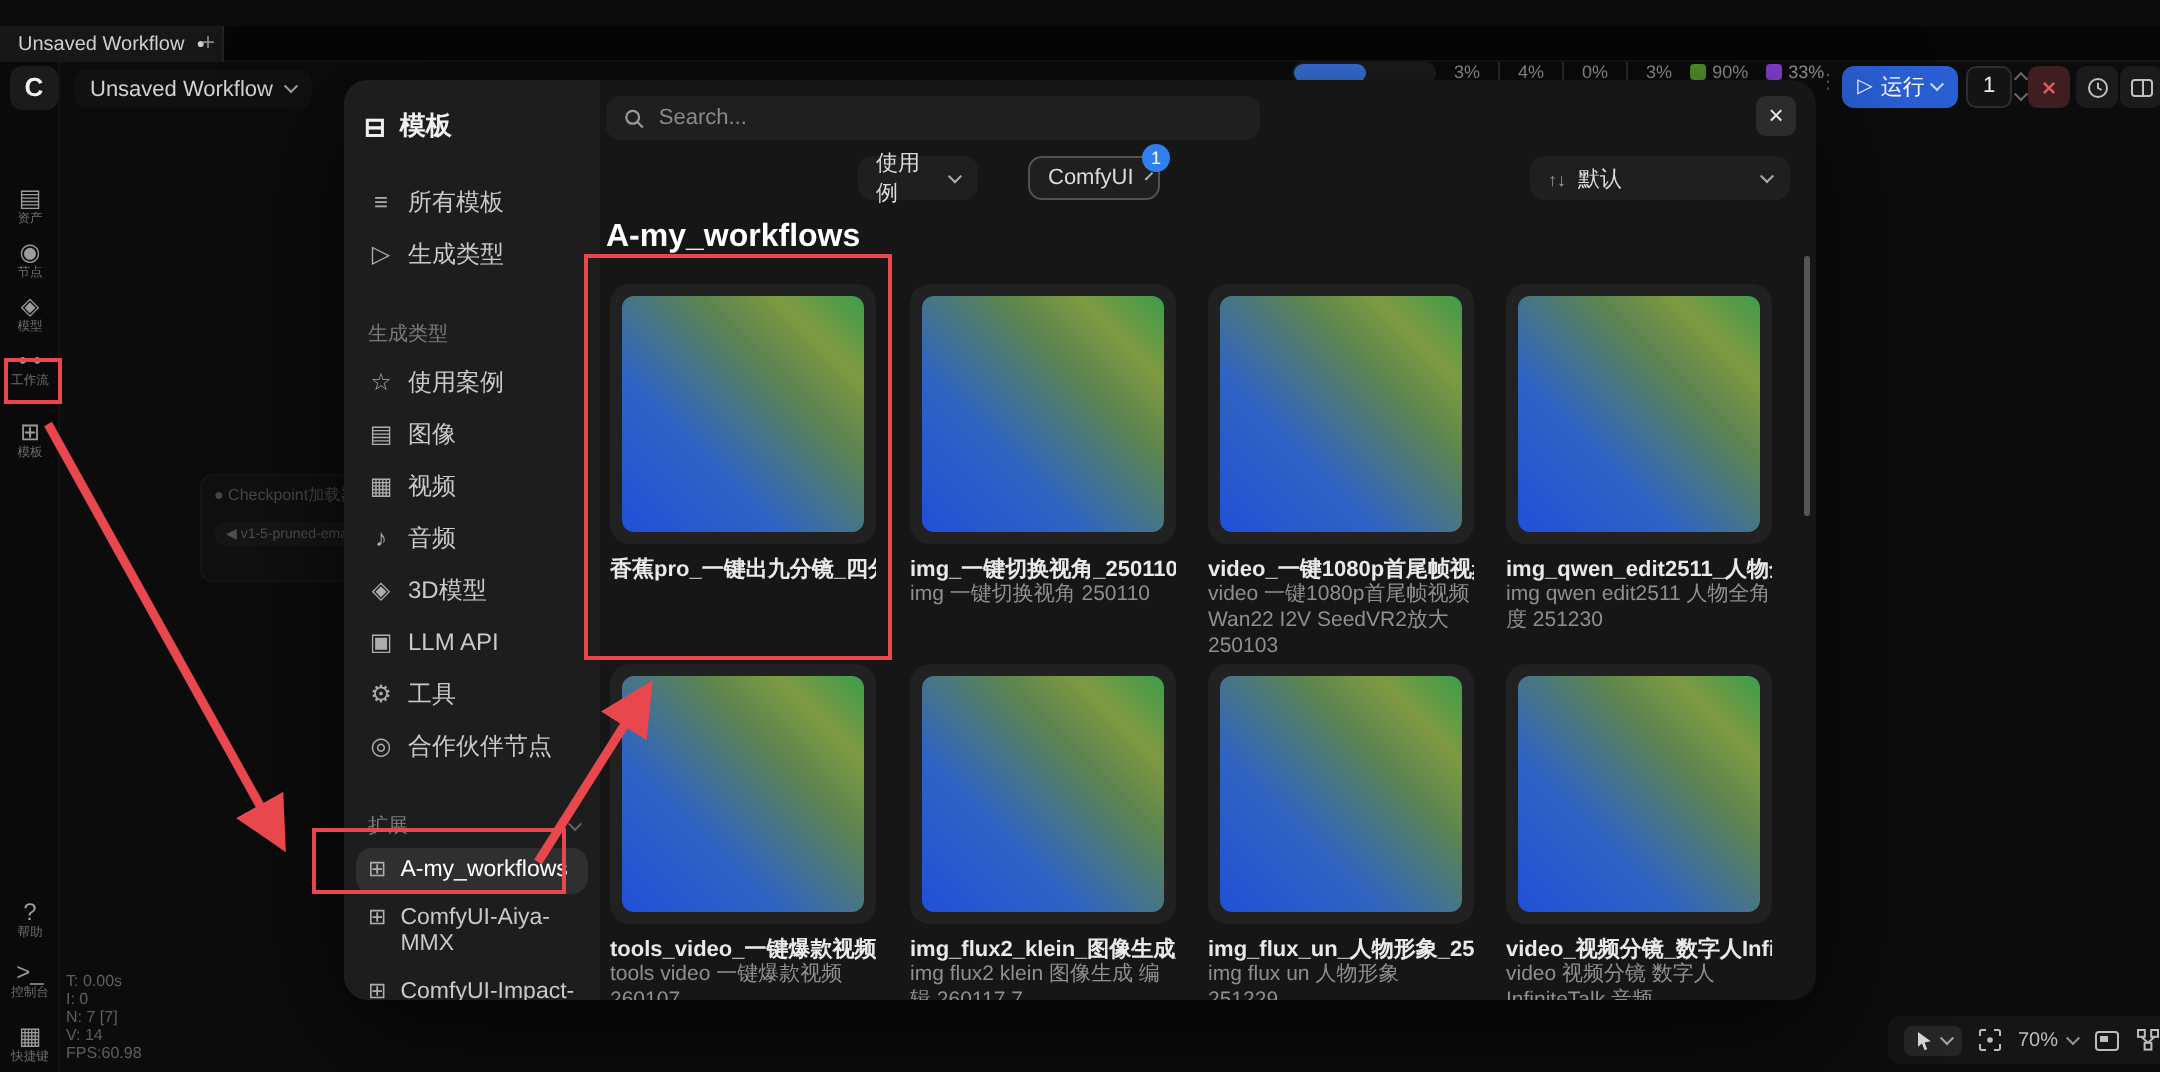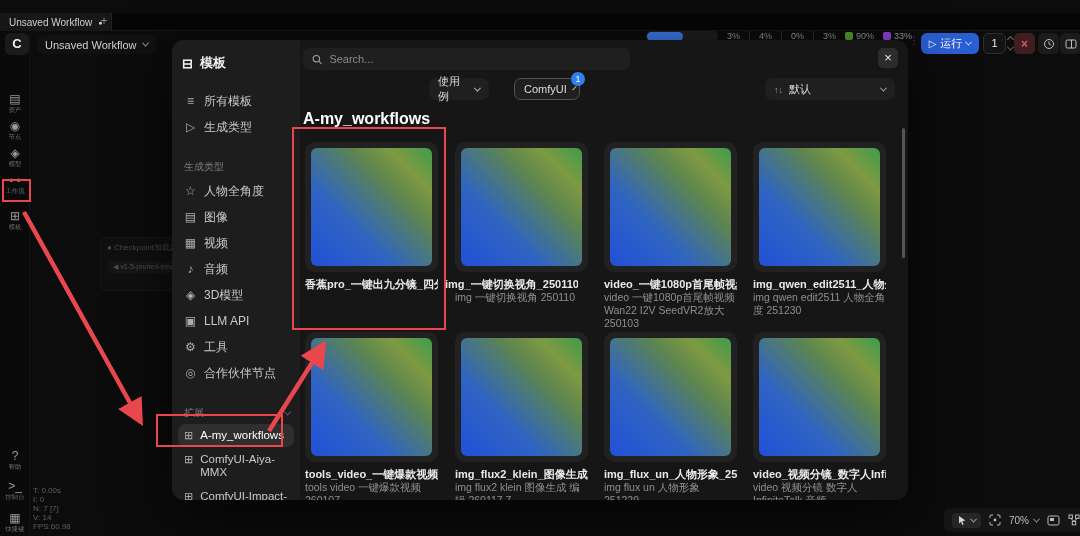--- a/index.html
+++ b/index.html
@@ -255,21 +255,21 @@
       </div>
       <div class="nav-row">
         <span class="ic">▷</span>
         <span>生成类型</span>
       </div>
       <div class="nav-sec">
         <span>生成类型</span>
       </div>
       <div class="nav-row">
         <span class="ic">☆</span>
-        <span>人物全角度</span>
+        <span>使用案例</span>
       </div>
       <div class="nav-row">
         <span class="ic">▤</span>
         <span>图像</span>
       </div>
       <div class="nav-row">
         <span class="ic">▦</span>
         <span>视频</span>
       </div>
       <div class="nav-row">
@@ -338,21 +338,21 @@
       <div class="scrollthumb"></div>
 
       <div class="card-thumb" style="left:5px;top:102px">
           <div class="grad"></div>
         </div>
       <div class="card-title" style="left:5px;top:237px">香蕉pro_一键出九分镜_四分镜_4K放...</div>
 
       <div class="card-thumb" style="left:155px;top:102px">
           <div class="grad"></div>
         </div>
-      <div class="card-title" style="left:145px;top:237px">img_一键切换视角_250110</div>
+      <div class="card-title" style="left:155px;top:237px">img_一键切换视角_250110</div>
       <div class="card-sub" style="left:155px;top:251px">img 一键切换视角 250110</div>
 
       <div class="card-thumb" style="left:304px;top:102px">
           <div class="grad"></div>
         </div>
       <div class="card-title" style="left:304px;top:237px">video_一键1080p首尾帧视频...</div>
       <div class="card-sub" style="left:304px;top:251px">video 一键1080p首尾帧视频 Wan22 I2V SeedVR2放大 250103</div>
 
       <div class="card-thumb" style="left:453px;top:102px">
           <div class="grad"></div>

